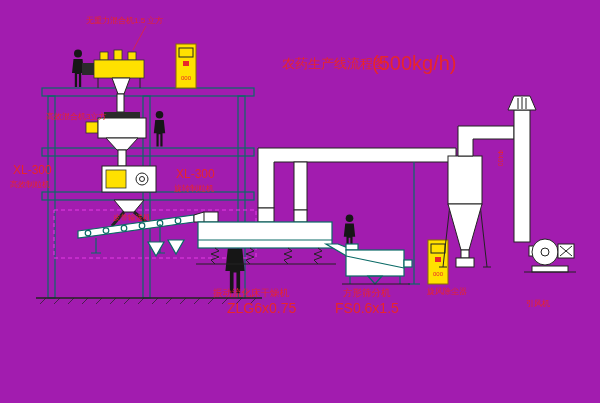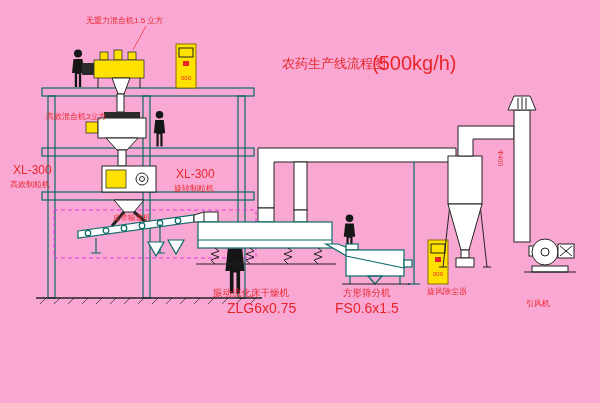--- a/index.html
+++ b/index.html
@@ -1,16 +1,16 @@
 <!DOCTYPE html>
 <html><head>
 <meta charset="utf-8">
 <style>
   html,body{margin:0;padding:0;background:#fff;}
-  .stage{position:relative;width:600px;height:403px;background:#f9a8d4;overflow:hidden;
+  .stage{position:relative;width:600px;height:403px;background:#a21caf;overflow:hidden;
          font-family:"Liberation Sans",sans-serif;}
   svg text{font-family:"Liberation Sans",sans-serif;}
   .t-red{fill:#e8262a;}
   .teal{stroke:#0a6a66;fill:none;stroke-width:1.2;}
   .tealw{stroke:#0a6a66;fill:#ffffff;stroke-width:1.2;}
   .blk{stroke:#232323;fill:none;stroke-width:1;}
   .blkw{stroke:#232323;fill:#ffffff;stroke-width:1;}
   .dark{fill:#2b2b2b;stroke:none;}
   .yellow{fill:#ffe100;stroke:#8a6d00;stroke-width:1;}
   .yellow2{fill:#ffe100;stroke:#333333;stroke-width:0.8;}

